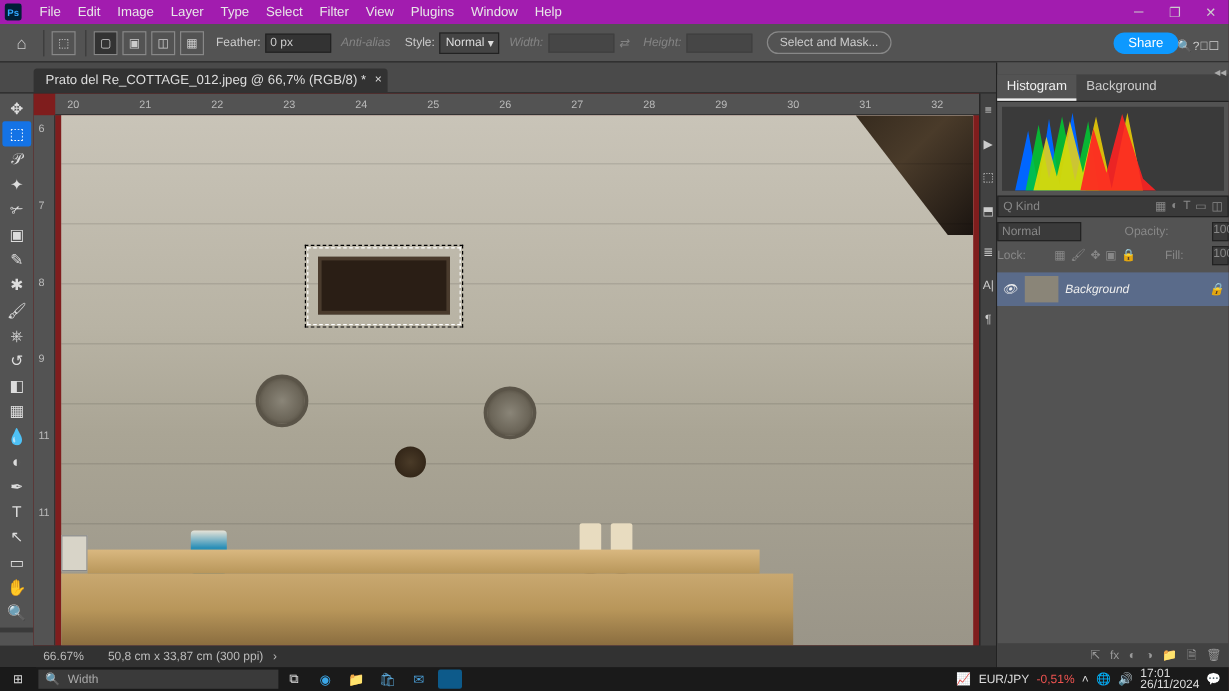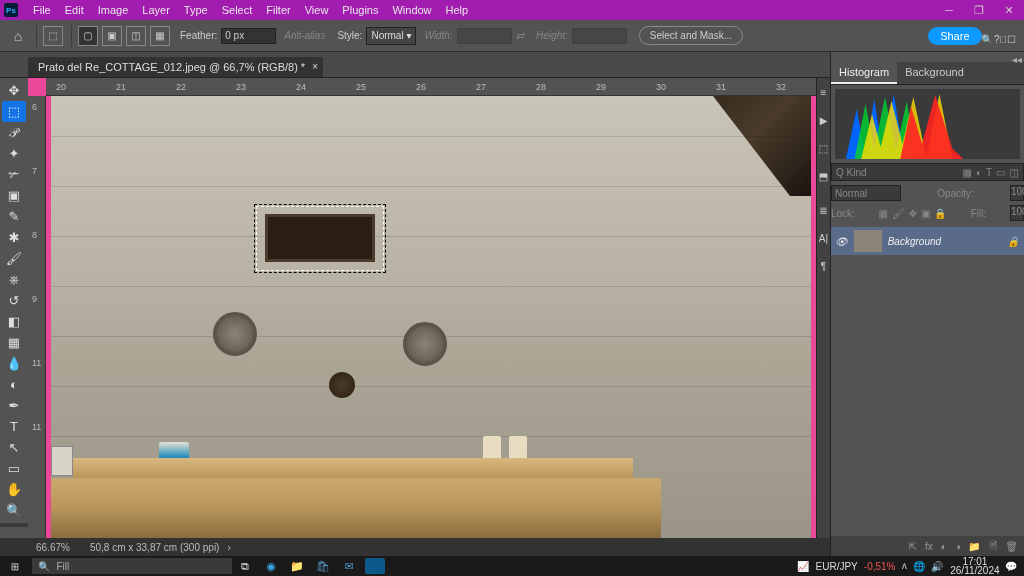--- a/index.html
+++ b/index.html
@@ -30,21 +30,21 @@
 .doctab { background:#323232; color:#ddd; font-size:11px; padding:4px 18px 4px 10px; position:relative; border-top-left-radius:3px; border-top-right-radius:3px;}
 .doctab .x { position:absolute; right:5px; top:4px; font-size:10px;}
 
 
 .tools { position:absolute; left:0; top:78px; width:28px; background:#535353; display:flex; flex-direction:column; align-items:center; padding-top:2px; height:460px; }
 .tools .tool { width:24px; height:21px; display:flex; align-items:center; justify-content:center; color:#ddd; font-size:13px; border-radius:2px; }
 .tools .tool.active { background:#1473e6; color:#fff;}
 .tools .edge { width:100%; height:4px; background:#3a3a3a; margin:2px 0;}
 
 
-.canvas-wrap { position:absolute; left:28px; top:78px; right:208px; bottom:38px; background:#ec4899; overflow:hidden;}
+.canvas-wrap { position:absolute; left:28px; top:78px; right:208px; bottom:38px; background:#7f1d1d; overflow:hidden;}
 .ruler-h { position:absolute; top:0; left:18px; right:0; height:18px; background:#535353; border-bottom:1px solid #333; color:#bbb; font-size:9px;}
 .ruler-h .tick { position:absolute; top:4px; }
 .ruler-v { position:absolute; top:18px; left:0; bottom:0; width:18px; background:#535353; border-right:1px solid #333; color:#bbb; font-size:9px;}
 .ruler-v .tick { position:absolute; left:4px; }
 .canvas { position:absolute; left:18px; top:18px; right:0; bottom:0; display:flex; justify-content:center; }
 .img { width: 760px; height: 100%; background: linear-gradient(180deg, #c9c4b8 0%, #b8b3a4 40%, #aaa595 60%, #9a9588 100%); position:relative; overflow:hidden;}
 .img .beam { position:absolute; right:0; top:0; width:140px; height:100px; background:linear-gradient(135deg, #2b2218 0%, #4a3b2a 50%, #1a1410 100%); clip-path: polygon(30% 0, 100% 0, 100% 100%, 85% 100%); }
 .img .plank { position:absolute; left:0; right:0; height:1px; background:rgba(0,0,0,.12);}
 .img .vent-rect { position:absolute; left:214px; top:118px; width:110px; height:48px; background:#2a1e15; border:3px solid #4a3b2d;}
 .img .selection { position:absolute; left:205px; top:110px; width:128px; height:65px; border:1px dashed #fff; outline:1px dashed #000; outline-offset:1px;}
@@ -308,33 +308,33 @@
     <span>◐</span>
     <span>◑</span>
     <span>📁</span>
     <span>🗎</span>
     <span>🗑</span>
   </div>
 </div>
 
 <div class="taskbar">
   <div class="start">⊞</div>
-  <div class="search">🔍 <span style="margin-left:6px">Fill</span></div>
+  <div class="search">🔍 <span style="margin-left:6px">Width</span></div>
   <div class="tb-icon">⧉</div>
   <div class="tb-icon" style="color:#3ba7e8">◉</div>
   <div class="tb-icon" style="color:#f5c842">📁</div>
   <div class="tb-icon" style="color:#5aa7d8">🛍</div>
   <div class="tb-icon" style="color:#4a9fd8">✉</div>
   <div class="tb-icon ps"></div>
   <div class="tray">
     <span style="color:#e67e22">📈</span>
     <span>EUR/JPY</span>
     <span class="stock-down">-0,51%</span>
     <span>˄</span>
     <span>🌐</span>
     <span>🔊</span>
-    <div style="text-align:center;line-height:9px">
+    <div style="text-align:left;line-height:9px">
       <div>17:01</div>
       <div>26/11/2024</div>
     </div>
     <span>💬</span>
   </div>
 </div>
 
 </body></html>

